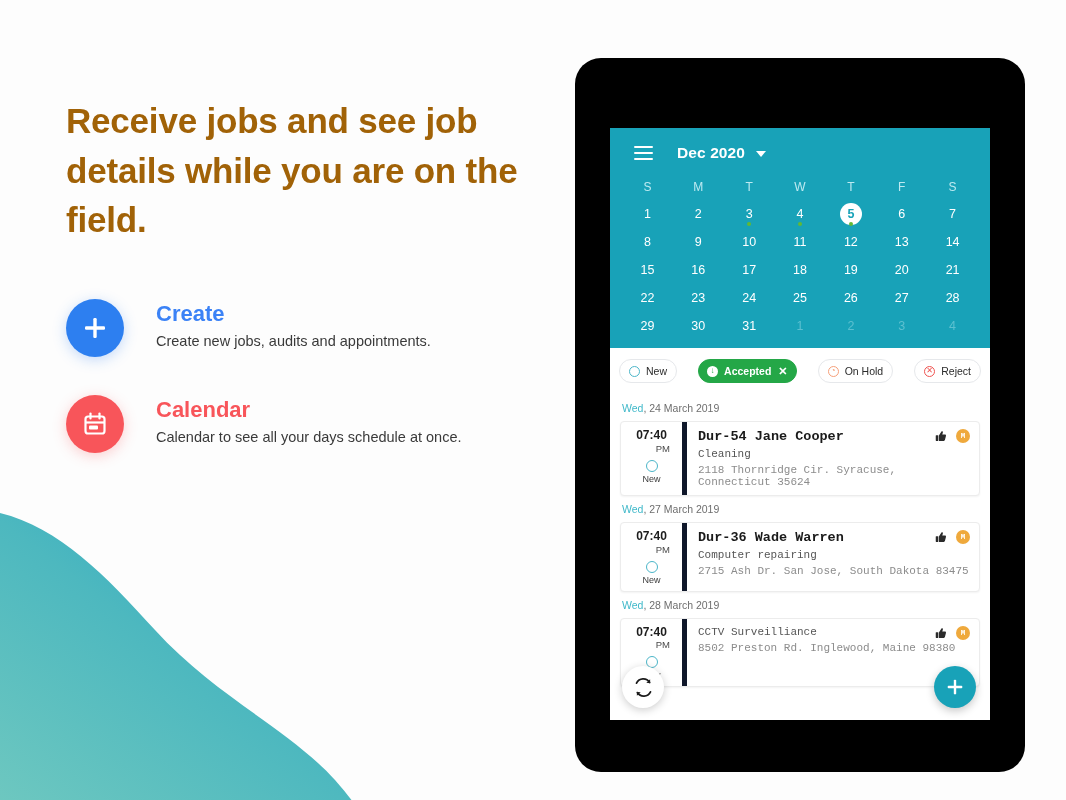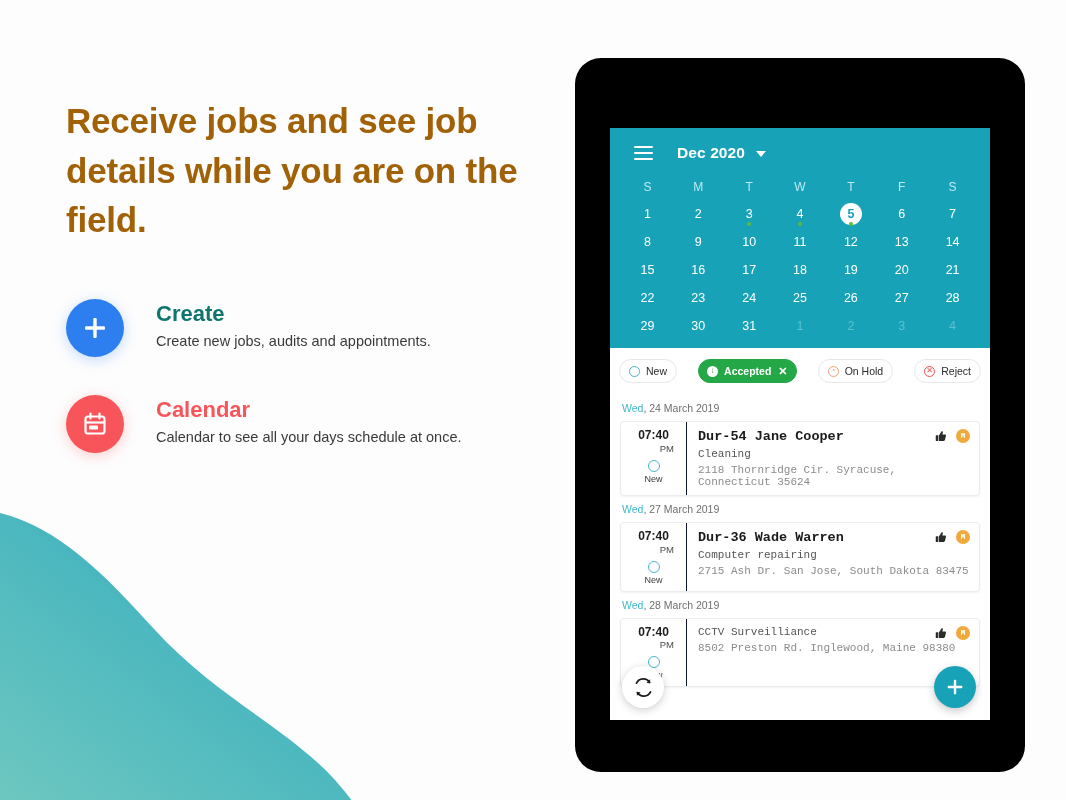--- a/index.html
+++ b/index.html
@@ -65,21 +65,21 @@
   .feature-badge.red  { background: #f8555a; box-shadow: 0 3px 14px rgba(248,85,90,.28); }
 
   .feature-text { padding-top: 4px; }
 
   .feature-title {
     font-size: 22px;
     font-weight: bold;
     line-height: 1.18;
     margin-bottom: 5px;
   }
-  .feature-title.blue { color: #0f766e; }
+  .feature-title.blue { color: #3b82f6; }
   .feature-title.red  { color: #f8555a; }
 
   .feature-desc {
     font-size: 14.5px;
     color: #3a3a3a;
     line-height: 1.3;
   }
 
   
   #tablet-device {
@@ -257,21 +257,21 @@
     display: flex;
     border: 1px solid #ececec;
     border-radius: 4px;
     background: #ffffff;
     box-shadow: 0 1px 2px rgba(0,0,0,.05);
     min-height: 62px;
     overflow: hidden;
   }
   .job-time-col {
     flex: 0 0 66px;
-    border-right: 1px solid #0f172a;
+    border-right: 5px solid #0f172a;
     padding: 7px 8px 6px 8px;
     text-align: center;
   }
   .job-time {
     font-size: 12px;
     font-weight: bold;
     color: #1c1c1c;
     line-height: 1.05;
   }
   .job-meridiem {

